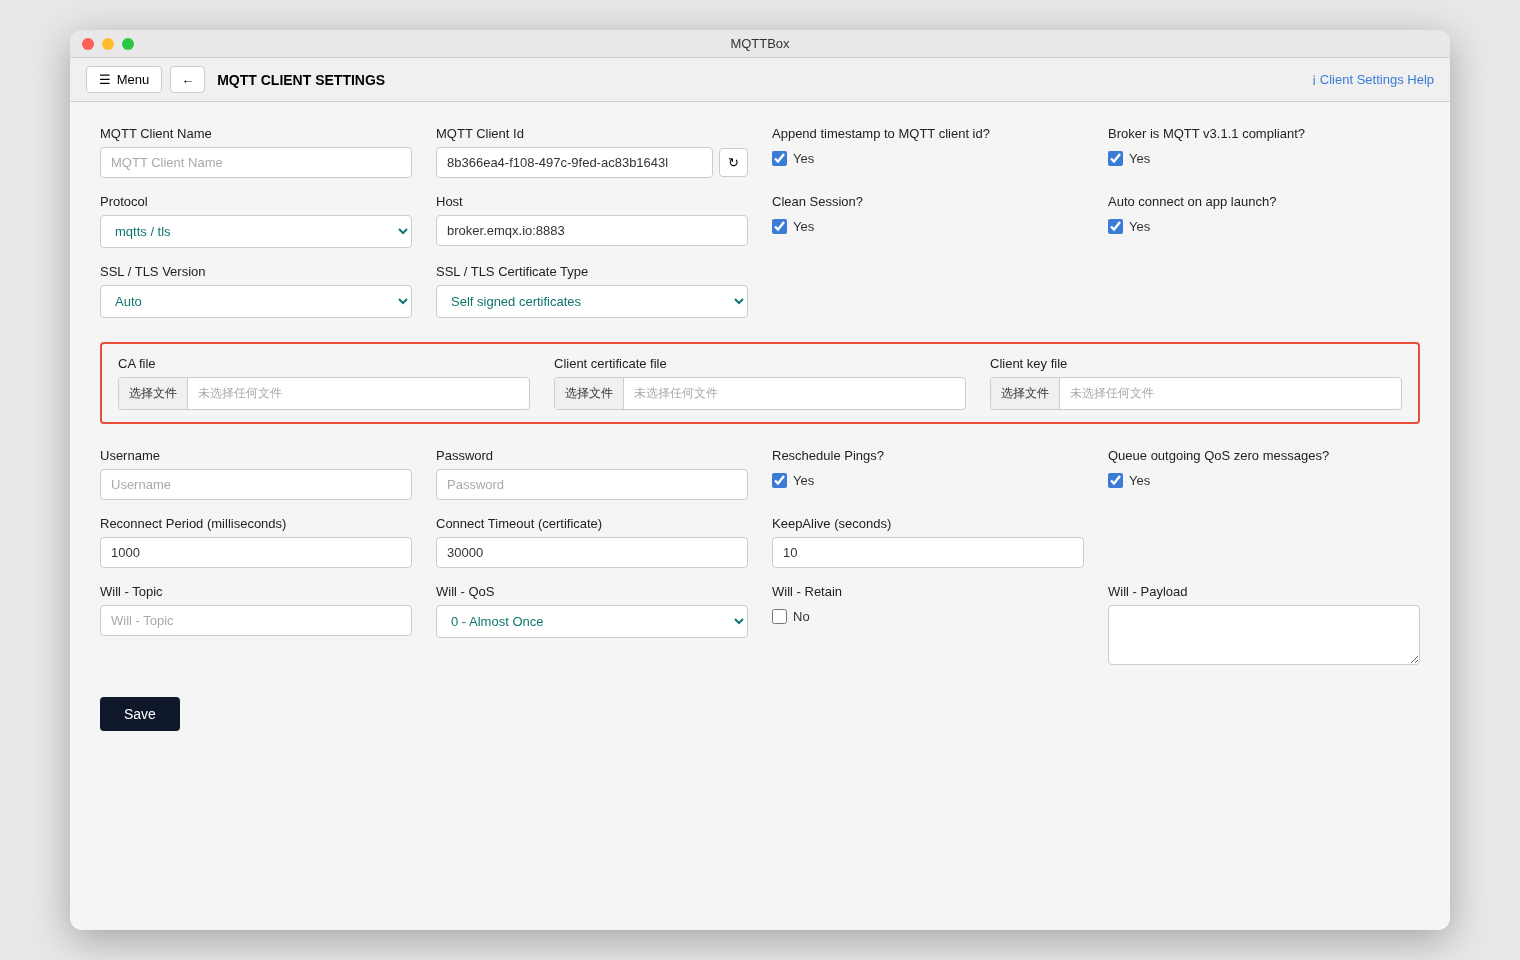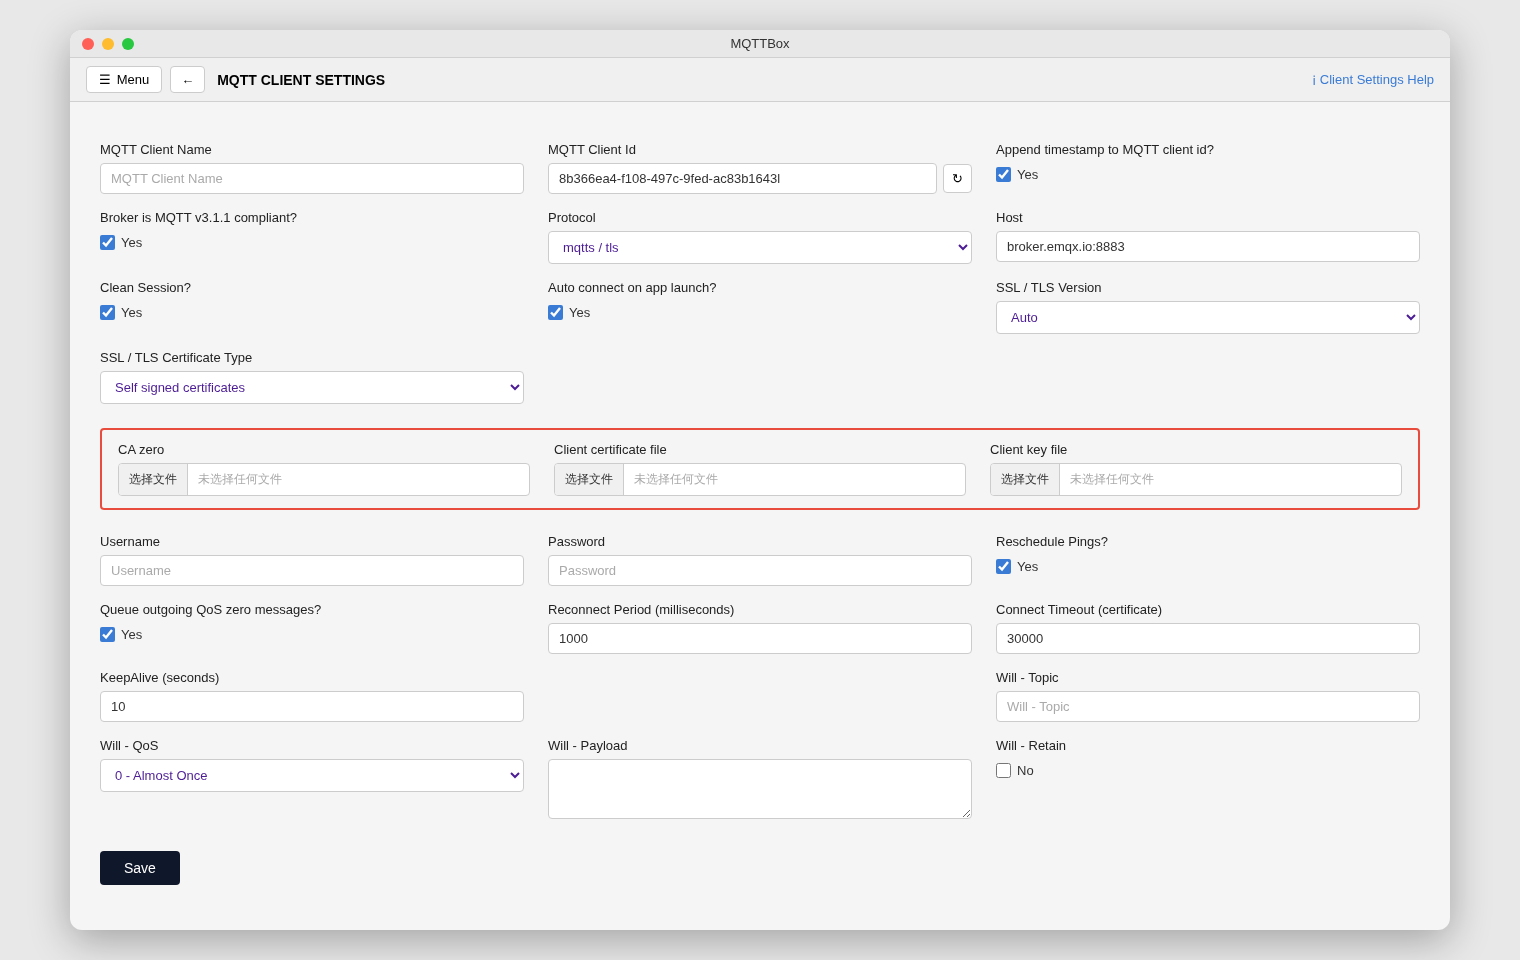--- a/index.html
+++ b/index.html
@@ -101,23 +101,22 @@
       align-items: center;
       gap: 4px;
     }
     .content {
       padding: 24px 30px;
       flex: 1;
       overflow-y: auto;
     }
     .form-grid {
       display: grid;
-      grid-template-columns: 1fr 1fr 1fr;
+      grid-template-columns: 1fr 1fr 1fr 1fr;
       gap: 16px 24px;
-      margin-top: 16px;
     }
     .form-group {
       display: flex;
       flex-direction: column;
       gap: 6px;
     }
     .form-label {
       font-size: 13px;
       font-weight: 500;
       color: #222;
@@ -135,21 +134,21 @@
     .form-input::placeholder {
       color: #aaa;
     }
     .form-select {
       width: 100%;
       padding: 7px 10px;
       border: 1px solid #ccc;
       border-radius: 4px;
       font-size: 13px;
       background: white;
-      color: #4c1d95;
+      color: #0f766e;
       outline: none;
       appearance: auto;
       cursor: pointer;
     }
     .client-id-wrapper {
       display: flex;
       align-items: center;
       gap: 6px;
     }
     .client-id-wrapper .form-input {
@@ -324,21 +323,21 @@
         <label class="form-label">SSL / TLS Certificate Type</label>
         <select class="form-select">
           <option>Self signed certificates</option>
         </select>
       </div>
       <div></div>
       <div></div>
 
       <div class="cert-section">
         <div class="form-group">
-          <label class="form-label">CA zero</label>
+          <label class="form-label">CA file</label>
           <div class="file-input-wrapper">
             <button class="file-choose-btn">选择文件</button>
             <span class="file-name">未选择任何文件</span>
           </div>
         </div>
         <div class="form-group">
           <label class="form-label">Client certificate file</label>
           <div class="file-input-wrapper">
             <button class="file-choose-btn">选择文件</button>
             <span class="file-name">未选择任何文件</span>
@@ -396,29 +395,29 @@
       </div>
       <div class="form-group">
         <label class="form-label">Will - QoS</label>
         <select class="form-select">
           <option>0 - Almost Once</option>
           <option>1 - At Least Once</option>
           <option>2 - Exactly Once</option>
         </select>
       </div>
       <div class="form-group">
+        <label class="form-label">Will - Retain</label>
+        <div class="checkbox-group">
+          <input type="checkbox" id="will_retain" style="">
+          <label for="will_retain">No</label>
+        </div>
+      </div>
+      <div class="form-group">
         <label class="form-label">Will - Payload</label>
         <textarea class="form-input" rows="3" style="resize: vertical; height: 60px;"></textarea>
-      </div>
-      <div class="form-group">
-        <label class="form-label">Will - Retain</label>
-        <div class="checkbox-group">
-          <input type="checkbox" id="will_retain" style="">
-          <label for="will_retain">No</label>
-        </div>
       </div>
 
       <div style="grid-column: 1/-1; display:flex; justify-content: flex-start; padding-top: 8px;">
         <button class="save-btn">Save</button>
       </div>
 
     </div>
   </div>
 </div>
 

